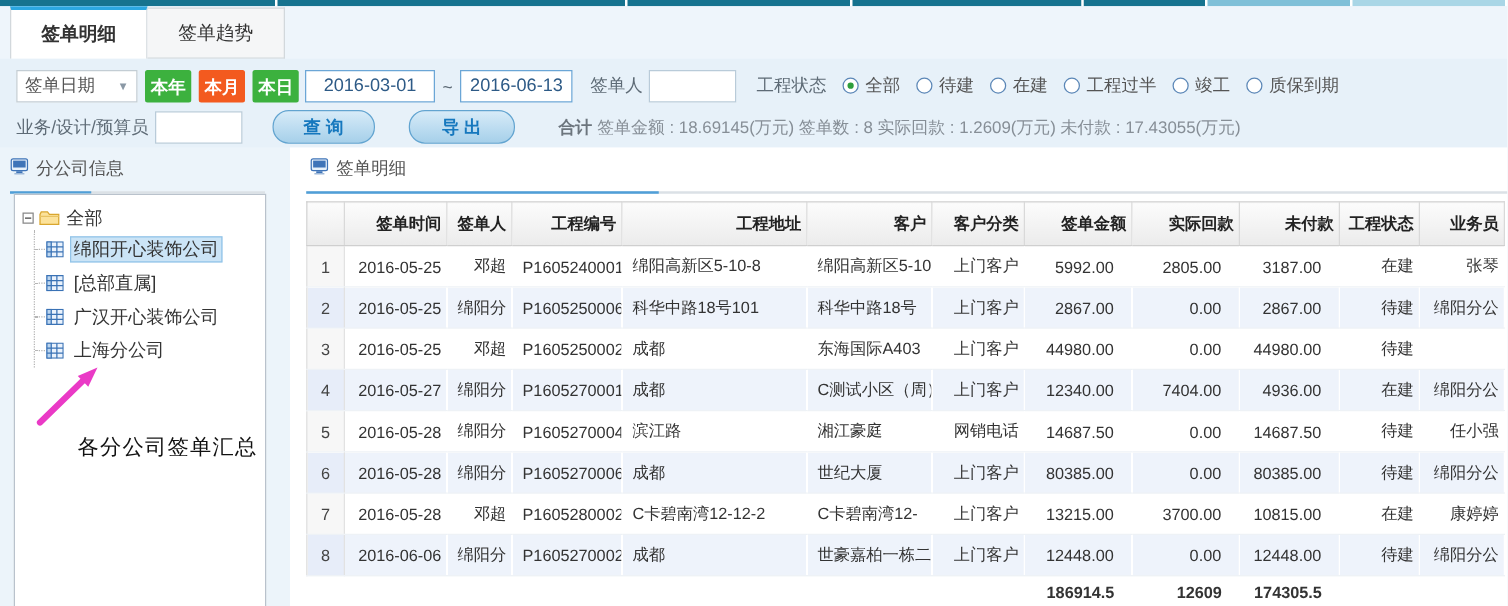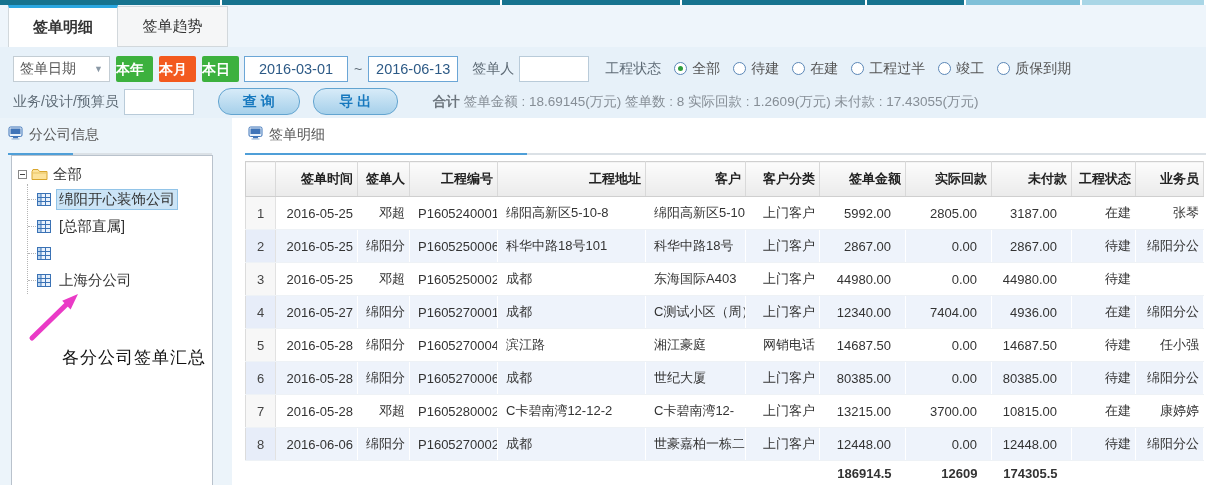--- a/index.html
+++ b/index.html
@@ -25,41 +25,41 @@
 
   
   .filterbar{position:absolute;top:47px;left:0;width:1206px;height:71px;background:#e7f1f9}
   .frow{display:flex;align-items:center;position:absolute;left:0;width:1206px}
   .frow1{top:8px;height:27px}
   .frow2{top:41px;height:27px}
   .lbl{font-size:14px;color:#5e6b76;white-space:nowrap}
   .date-select{margin-left:13px;width:97px;height:26px;box-sizing:border-box;background:#fff;border:1px solid #c3cdd4;
                display:flex;align-items:center;justify-content:space-between;padding:0 6px;font-size:14px;color:#555;cursor:pointer}
   .caret{font-size:9px;color:#8a98a5}
-  .qbtn{margin-left:6px;width:37px;height:26px;line-height:26px;text-align:left;color:#fff;font-weight:bold;font-size:14px;border-radius:2px;cursor:pointer}
+  .qbtn{margin-left:6px;width:37px;height:26px;line-height:26px;text-align:center;color:#fff;font-weight:bold;font-size:14px;border-radius:2px;cursor:pointer}
   .qbtn.green{background:#3cb13e}
   .qbtn.orange{background:#f35a1f}
   .date-input{margin-left:5px;width:104px;height:26px;box-sizing:border-box;border:1px solid #6ba6d6;background:#fff;
               color:#2d5a86;font-size:14.5px;text-align:center;line-height:24px}
   .tilde{margin:0 6px;color:#5e6b76;font-size:14px}
   .date-input.short{width:90px;margin-left:0}
   .signer-lbl{margin-left:14px}
   .text-input{margin-left:5px;width:70px;height:26px;box-sizing:border-box;border:1px solid #b9cbd9;background:#fff;font-size:13px;color:#333;padding:0 4px}
   .status-lbl{margin-left:16px}
   .radio-opt{display:flex;align-items:center;margin-left:13px;cursor:pointer}
   .radio{width:13px;height:13px;box-sizing:border-box;border:1px solid #5b87b7;border-radius:50%;background:#fff;
          display:inline-flex;align-items:center;justify-content:center}
   .radio .dot{width:5px;height:5px;border-radius:50%;background:#2e9e3c}
   .radio-opt .rlbl{margin-left:5px;font-size:14px;color:#555}
   .staff-lbl{margin-left:13px}
   .action-btn{height:27px;box-sizing:border-box;border:1px solid #62a4d0;border-radius:13px;
               background:linear-gradient(#d7ebf8,#a6d0ea);color:#1678be;font-weight:bold;font-size:14px;
               display:flex;align-items:center;justify-content:center;cursor:pointer}
   .btn-query{margin-left:24px;width:82px}
-  .btn-export{margin-left:13px;width:85px}
+  .btn-export{margin-left:27px;width:85px}
   .summary{margin-left:35px;font-size:13.5px;color:#868e96;white-space:nowrap}
   .summary .sum-lbl{color:#6c757d;font-weight:bold;margin-right:4px}
 
   
   .panel-header{display:flex;height:24px}
   .panel-title{margin-left:6px;font-size:14px;color:#555}
   .underline{height:2px;background:#dbe1e6;position:relative}
   .underline .blue{position:absolute;left:0;top:0;height:2px;background:#4f9fd8}
 
   
@@ -238,20 +238,21 @@
           <span class="hline"></span>
           <span class="ticon">
             <svg width="14" height="13" viewBox="0 0 14 13">
               <rect x="0.5" y="0.5" width="13" height="12" fill="#eaf2fc" stroke="#3a72b5"></rect>
               <rect x="0.5" y="0.5" width="3.5" height="12" fill="#bcd6f0" stroke="#3a72b5"></rect>
               <line x1="0.5" y1="4.5" x2="13.5" y2="4.5" stroke="#3a72b5"></line>
               <line x1="0.5" y1="8.5" x2="13.5" y2="8.5" stroke="#3a72b5"></line>
               <line x1="8.5" y1="0.5" x2="8.5" y2="12.5" stroke="#3a72b5"></line>
             </svg>
           </span>
+          <span class="tlbl">广汉开心装饰公司</span>
         </div>
         <div class="tree-item">
           <span class="hline"></span>
           <span class="ticon">
             <svg width="14" height="13" viewBox="0 0 14 13">
               <rect x="0.5" y="0.5" width="13" height="12" fill="#eaf2fc" stroke="#3a72b5"></rect>
               <rect x="0.5" y="0.5" width="3.5" height="12" fill="#bcd6f0" stroke="#3a72b5"></rect>
               <line x1="0.5" y1="4.5" x2="13.5" y2="4.5" stroke="#3a72b5"></line>
               <line x1="0.5" y1="8.5" x2="13.5" y2="8.5" stroke="#3a72b5"></line>
               <line x1="8.5" y1="0.5" x2="8.5" y2="12.5" stroke="#3a72b5"></line>

